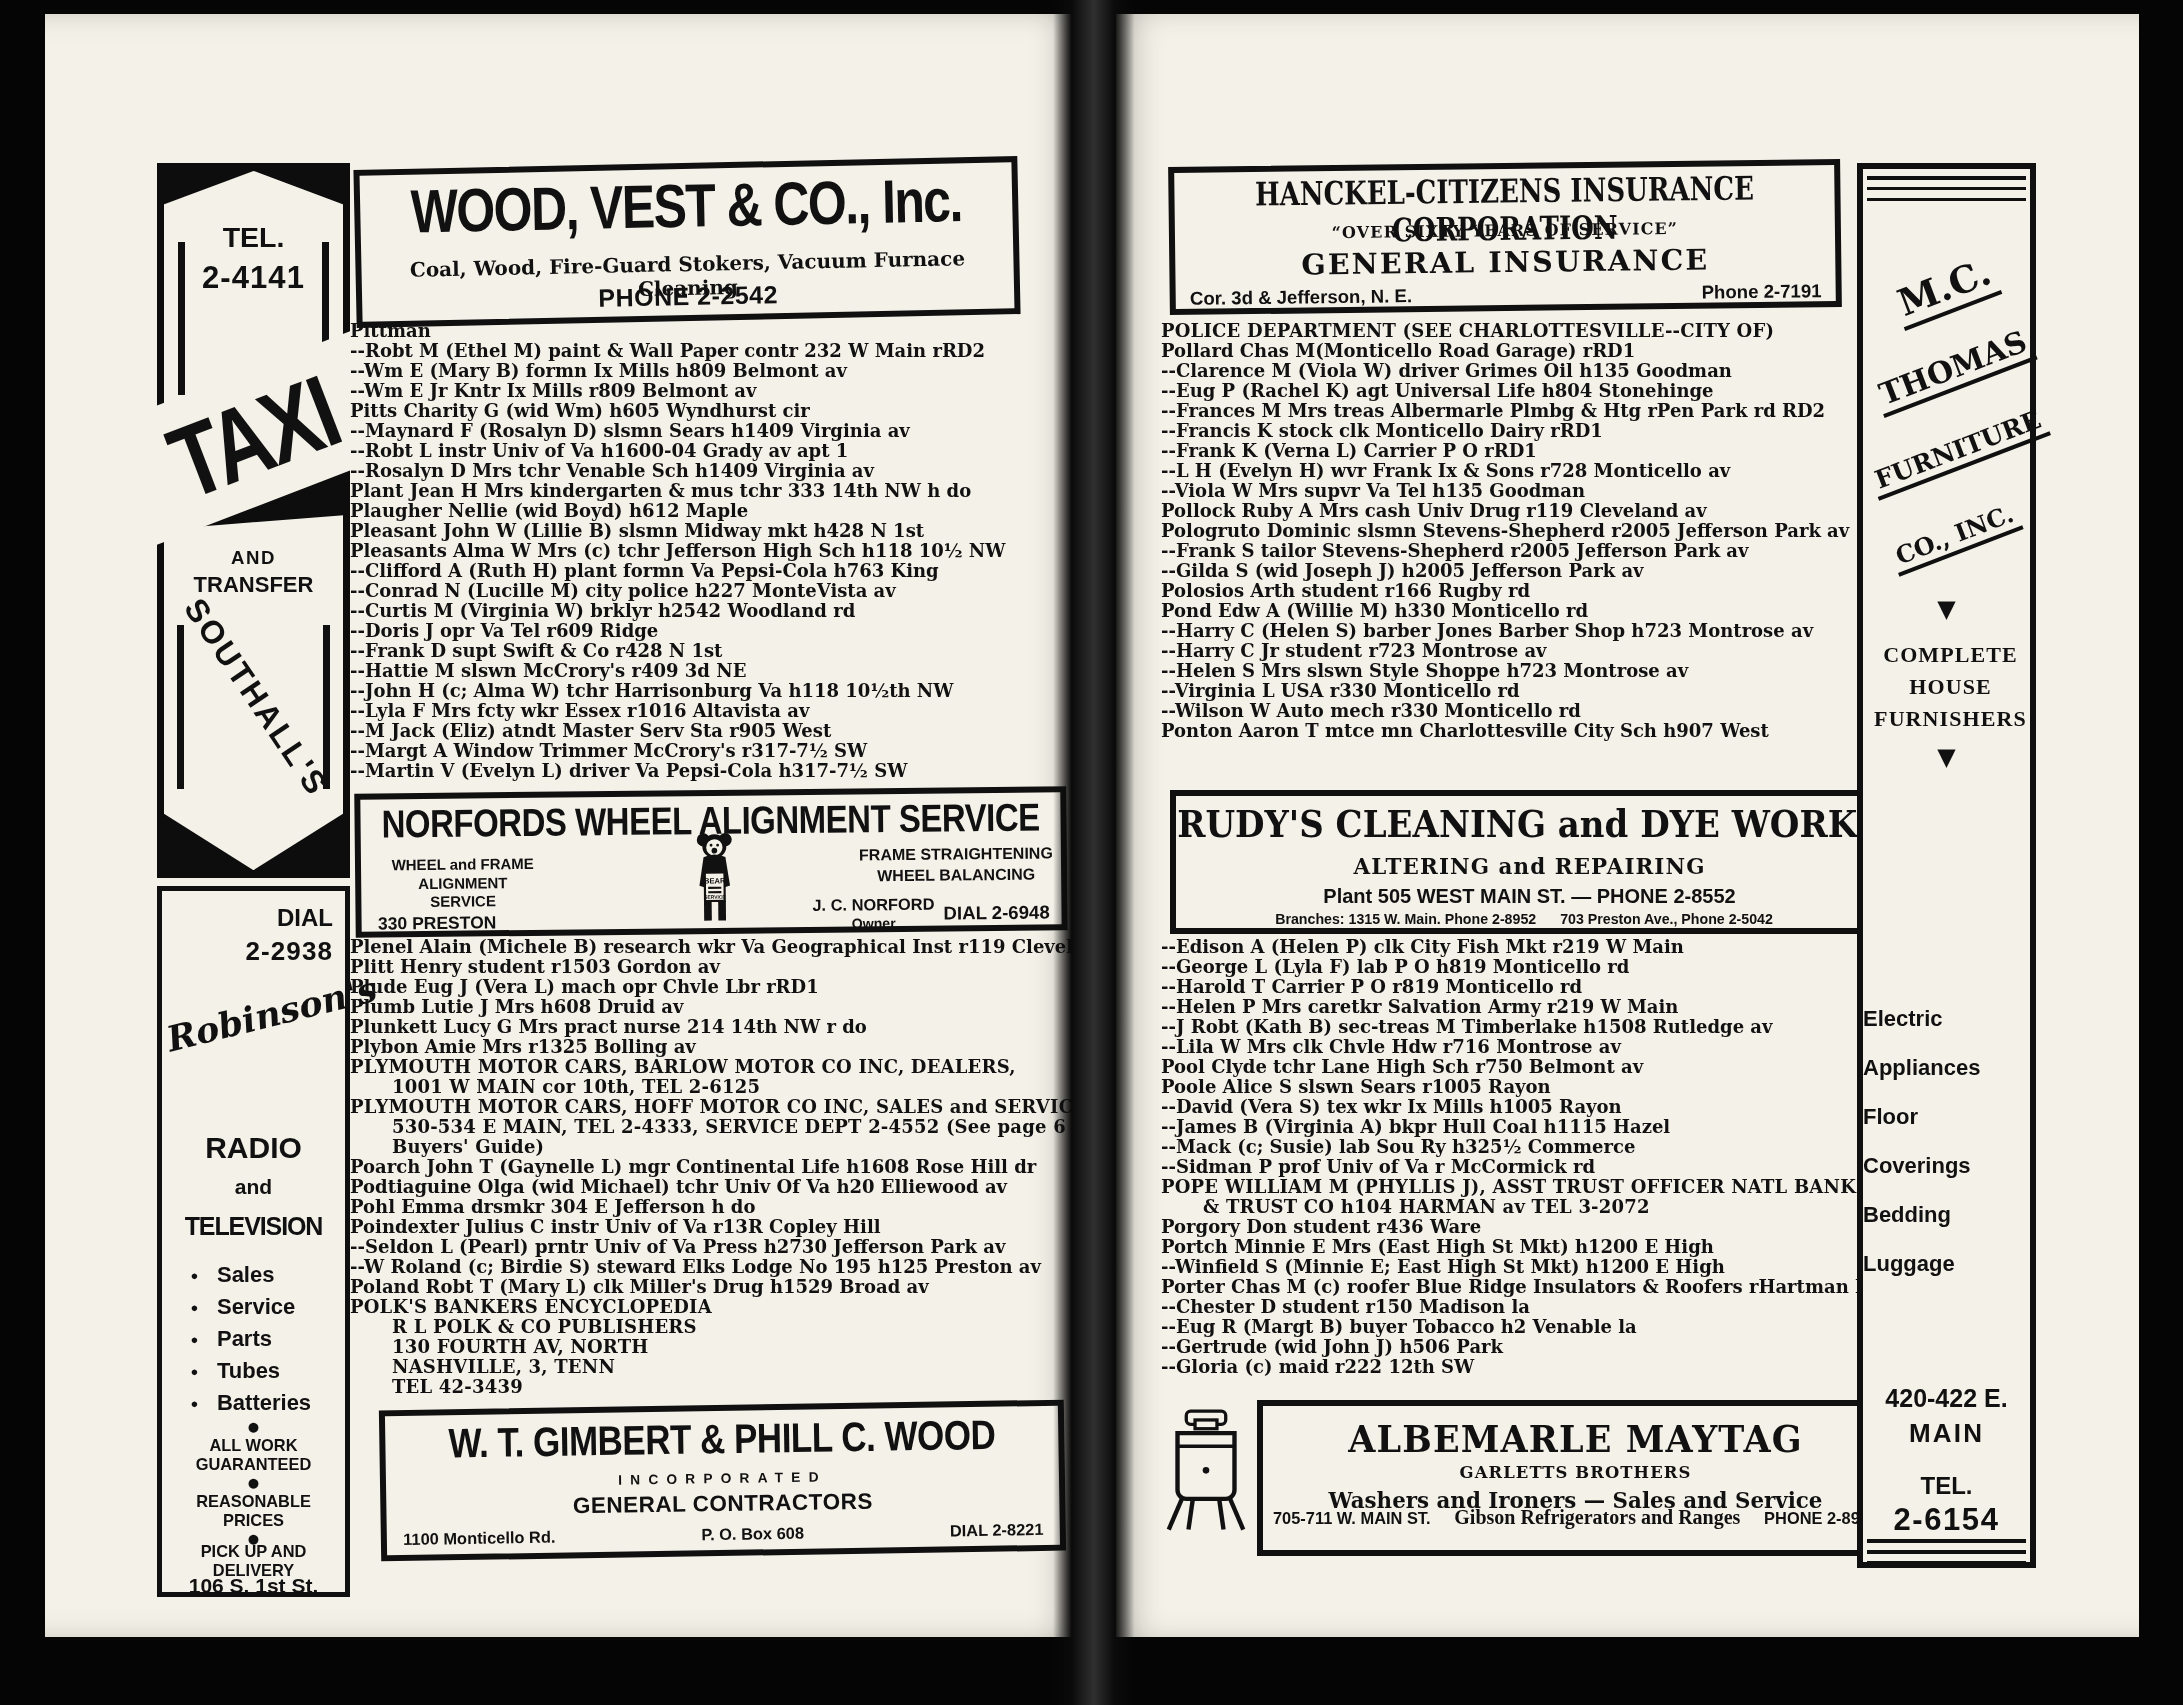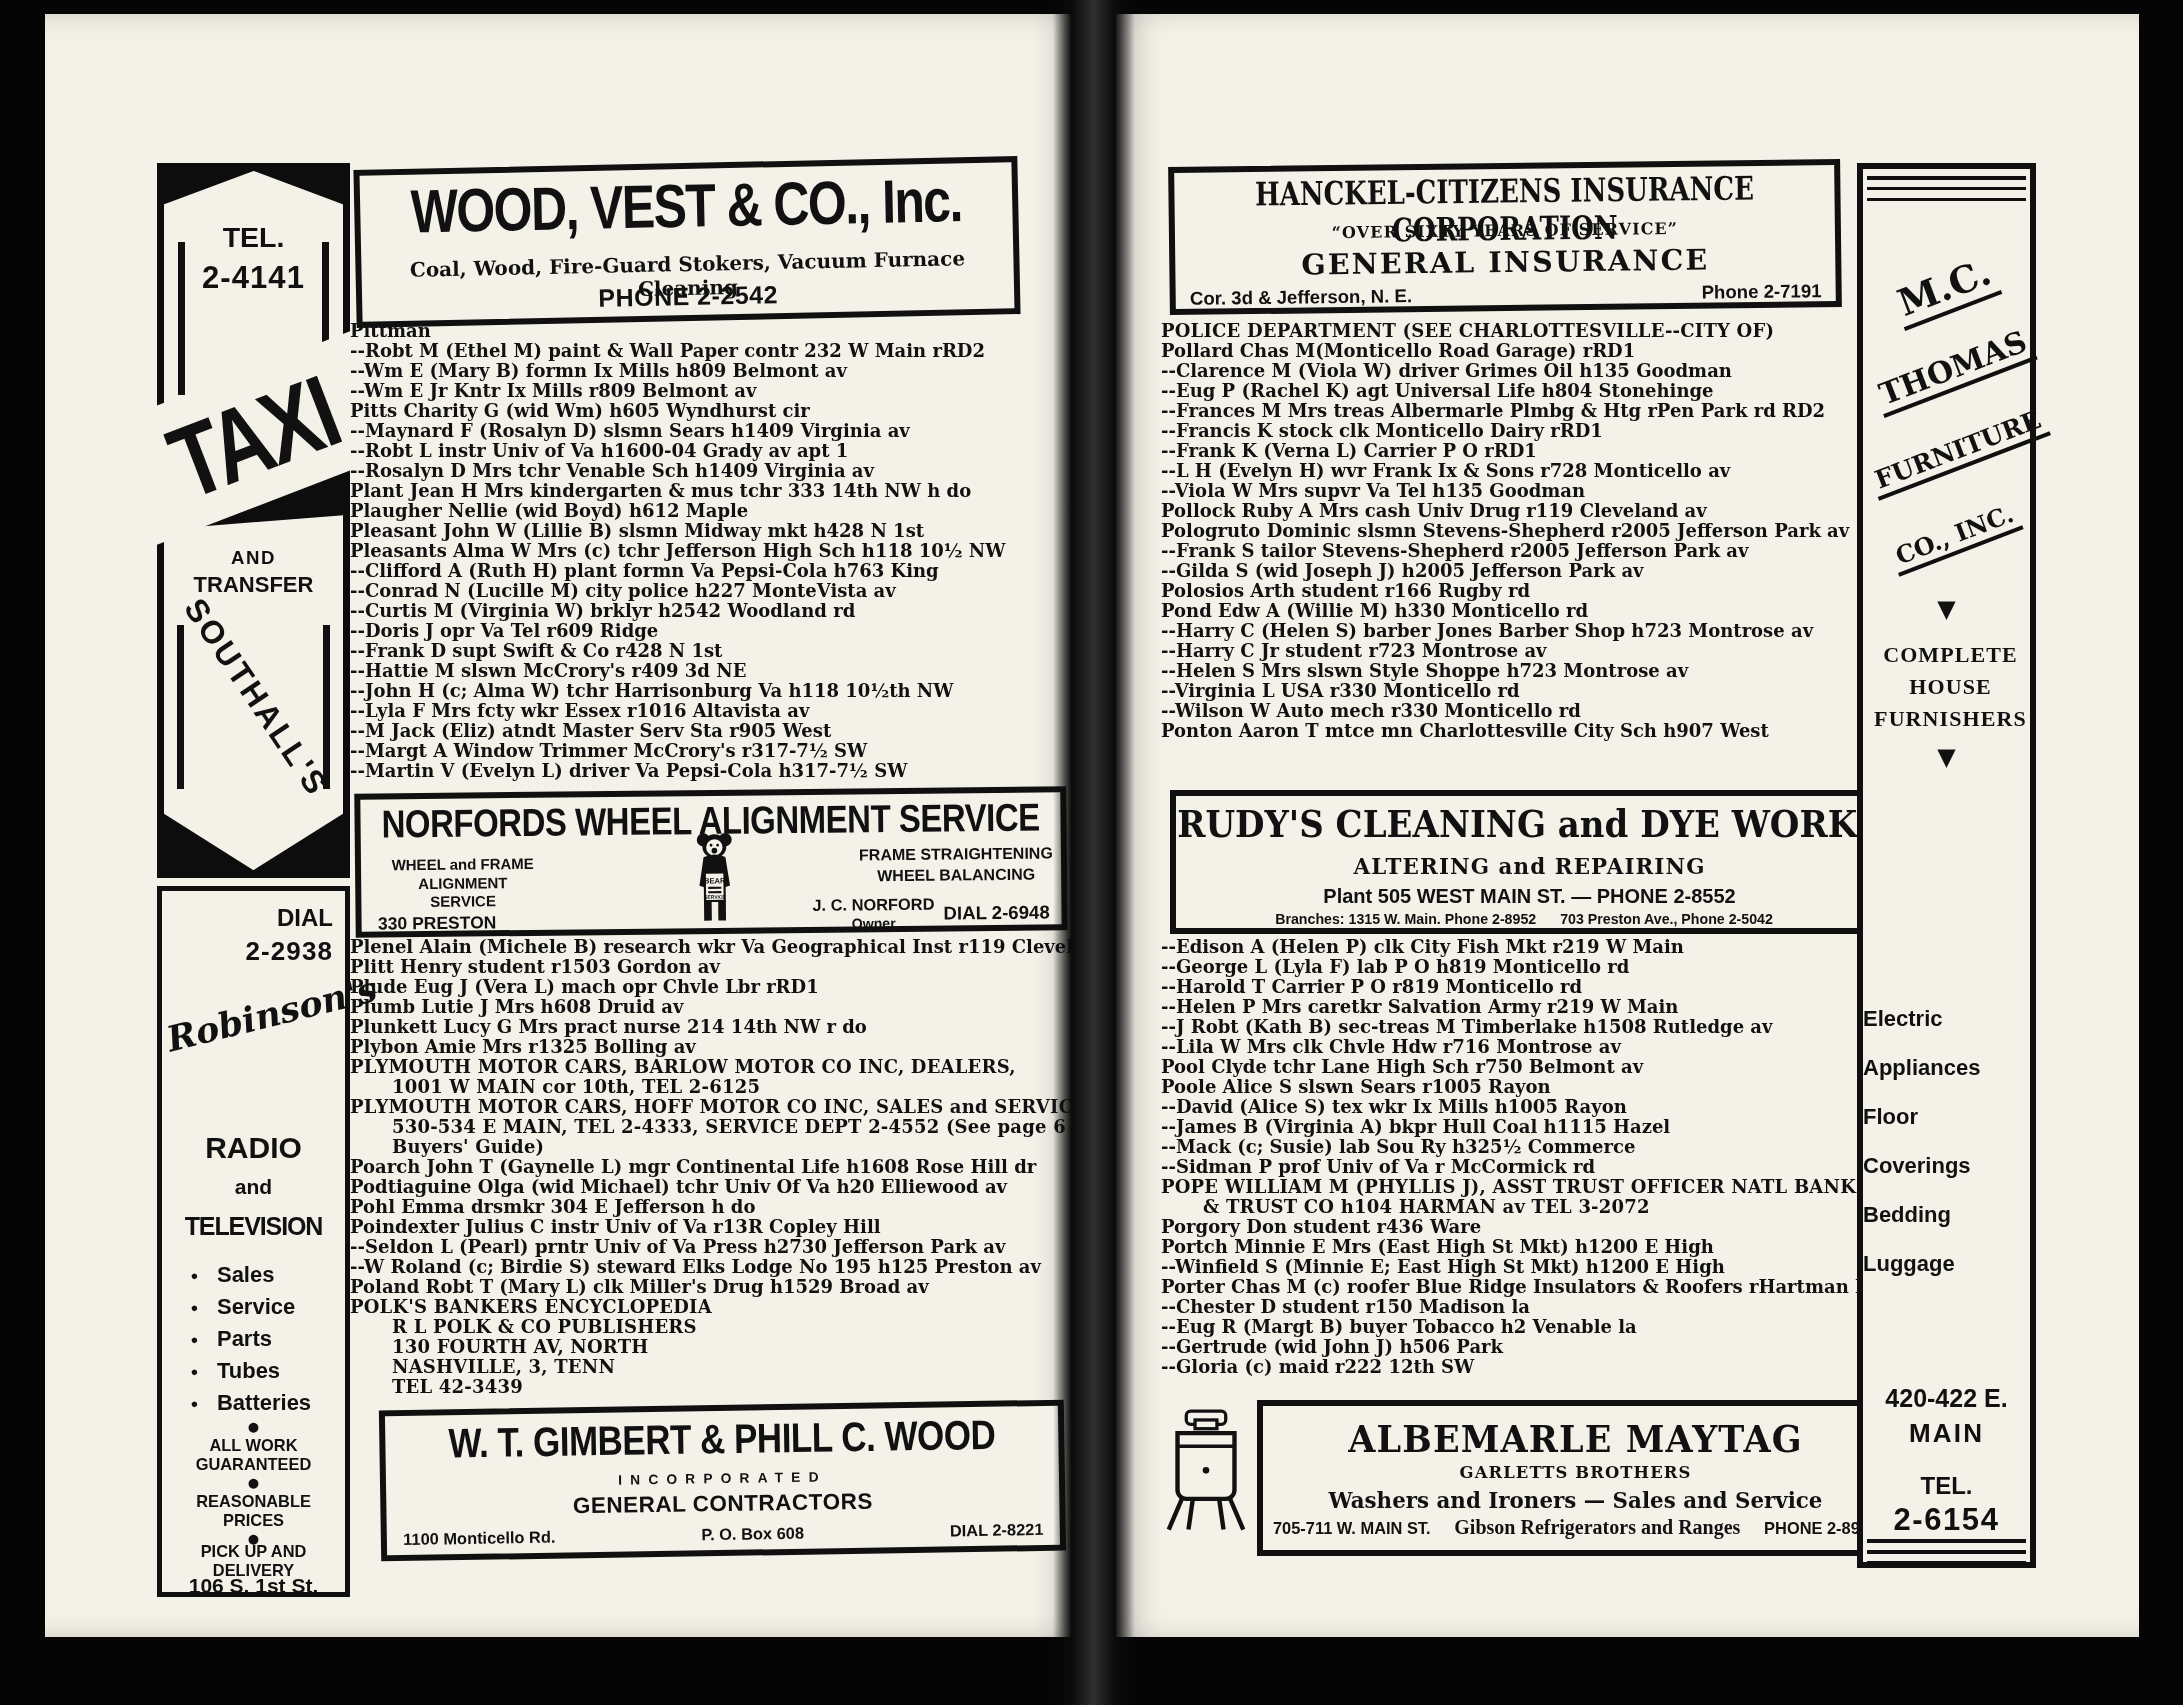--- a/index.html
+++ b/index.html
@@ -57,21 +57,21 @@
   .rud-title{top:7.7px;font:700 34px "DejaVu Serif",serif;transform:scaleY(1.12);}
   .rud-sub{top:58px;font:700 21.4px "DejaVu Serif",serif;letter-spacing:1.1px;}
   .rud-plant{top:89px;font:700 20px "Liberation Sans",sans-serif;}
   .rud-row{position:absolute;left:0;right:11px;top:115px;display:flex;justify-content:center;
            font:700 14.2px "Liberation Sans",sans-serif;gap:24px;}
 
   
   .may-title{top:12px;font:700 35px "DejaVu Serif",serif;letter-spacing:1.1px;transform:scaleY(1.08);}
   .may-sub{top:57px;font:700 16.4px "DejaVu Serif",serif;letter-spacing:1.1px;}
   .may-line{top:82px;font:700 21.4px "DejaVu Serif",serif;}
-  .may-row{position:absolute;left:10px;right:10px;top:110px;display:flex;justify-content:space-between;
+  .may-row{position:absolute;left:10px;right:10px;top:100px;display:flex;justify-content:space-between;
            align-items:baseline;font:700 16.4px "Liberation Sans",sans-serif;text-align:right;}
   .may-row .mid{font-size:20px;font-family:Liberation Serif, serif;}
 
   
   #taxi{position:absolute;left:112px;top:149px;width:193px;height:715px;background:#0d0d0d;overflow:hidden;}
   .taxi-top{position:absolute;left:6.6px;right:6.6px;top:7.7px;height:258px;background:#f4f1e8;
             clip-path:polygon(50% 0,100% 13%,100% 78%,0 94%,0 13%);}
   .taxi-tel{position:absolute;left:0;right:0;top:50px;text-align:center;font:700 28.5px "Liberation Sans",sans-serif;}
   .taxi-num{position:absolute;left:0;right:0;top:89px;text-align:center;font:700 31px "Liberation Sans",sans-serif;letter-spacing:1.1px;}
   .vbar{position:absolute;width:7.1px;background:#101010;}
@@ -330,21 +330,21 @@
   <div class="col" style="left:45px;top:923px;width:756px;">
 
   <div class="dl">--Edison A (Helen P) clk City Fish Mkt r219 W Main</div>
       <div class="dl">--George L (Lyla F) lab P O h819 Monticello rd</div>
       <div class="dl">--Harold T Carrier P O r819 Monticello rd</div>
       <div class="dl">--Helen P Mrs caretkr Salvation Army r219 W Main</div>
       <div class="dl">--J Robt (Kath B) sec-treas M Timberlake h1508 Rutledge av</div>
       <div class="dl">--Lila W Mrs clk Chvle Hdw r716 Montrose av</div>
       <div class="dl">Pool Clyde tchr Lane High Sch r750 Belmont av</div>
       <div class="dl">Poole Alice S slswn Sears r1005 Rayon</div>
-      <div class="dl">--David (Alice S) tex wkr Ix Mills h1005 Rayon</div>
+      <div class="dl">--David (Vera S) tex wkr Ix Mills h1005 Rayon</div>
       <div class="dl">--James B (Virginia A) bkpr Hull Coal h1115 Hazel</div>
       <div class="dl">--Mack (c; Susie) lab Sou Ry h325½ Commerce</div>
       <div class="dl">--Sidman P prof Univ of Va r McCormick rd</div>
       <div class="dl b">POPE WILLIAM M (PHYLLIS J), ASST TRUST OFFICER NATL BANK</div>
       <div class="dl b i">&amp; TRUST CO h104 HARMAN av TEL 3-2072</div>
       <div class="dl">Porgory Don student r436 Ware</div>
       <div class="dl">Portch Minnie E Mrs (East High St Mkt) h1200 E High</div>
       <div class="dl">--Winfield S (Minnie E; East High St Mkt) h1200 E High</div>
       <div class="dl">Porter Chas M (c) roofer Blue Ridge Insulators &amp; Roofers rHartman Mill rd</div>
       <div class="dl">--Chester D student r150 Madison la</div>

